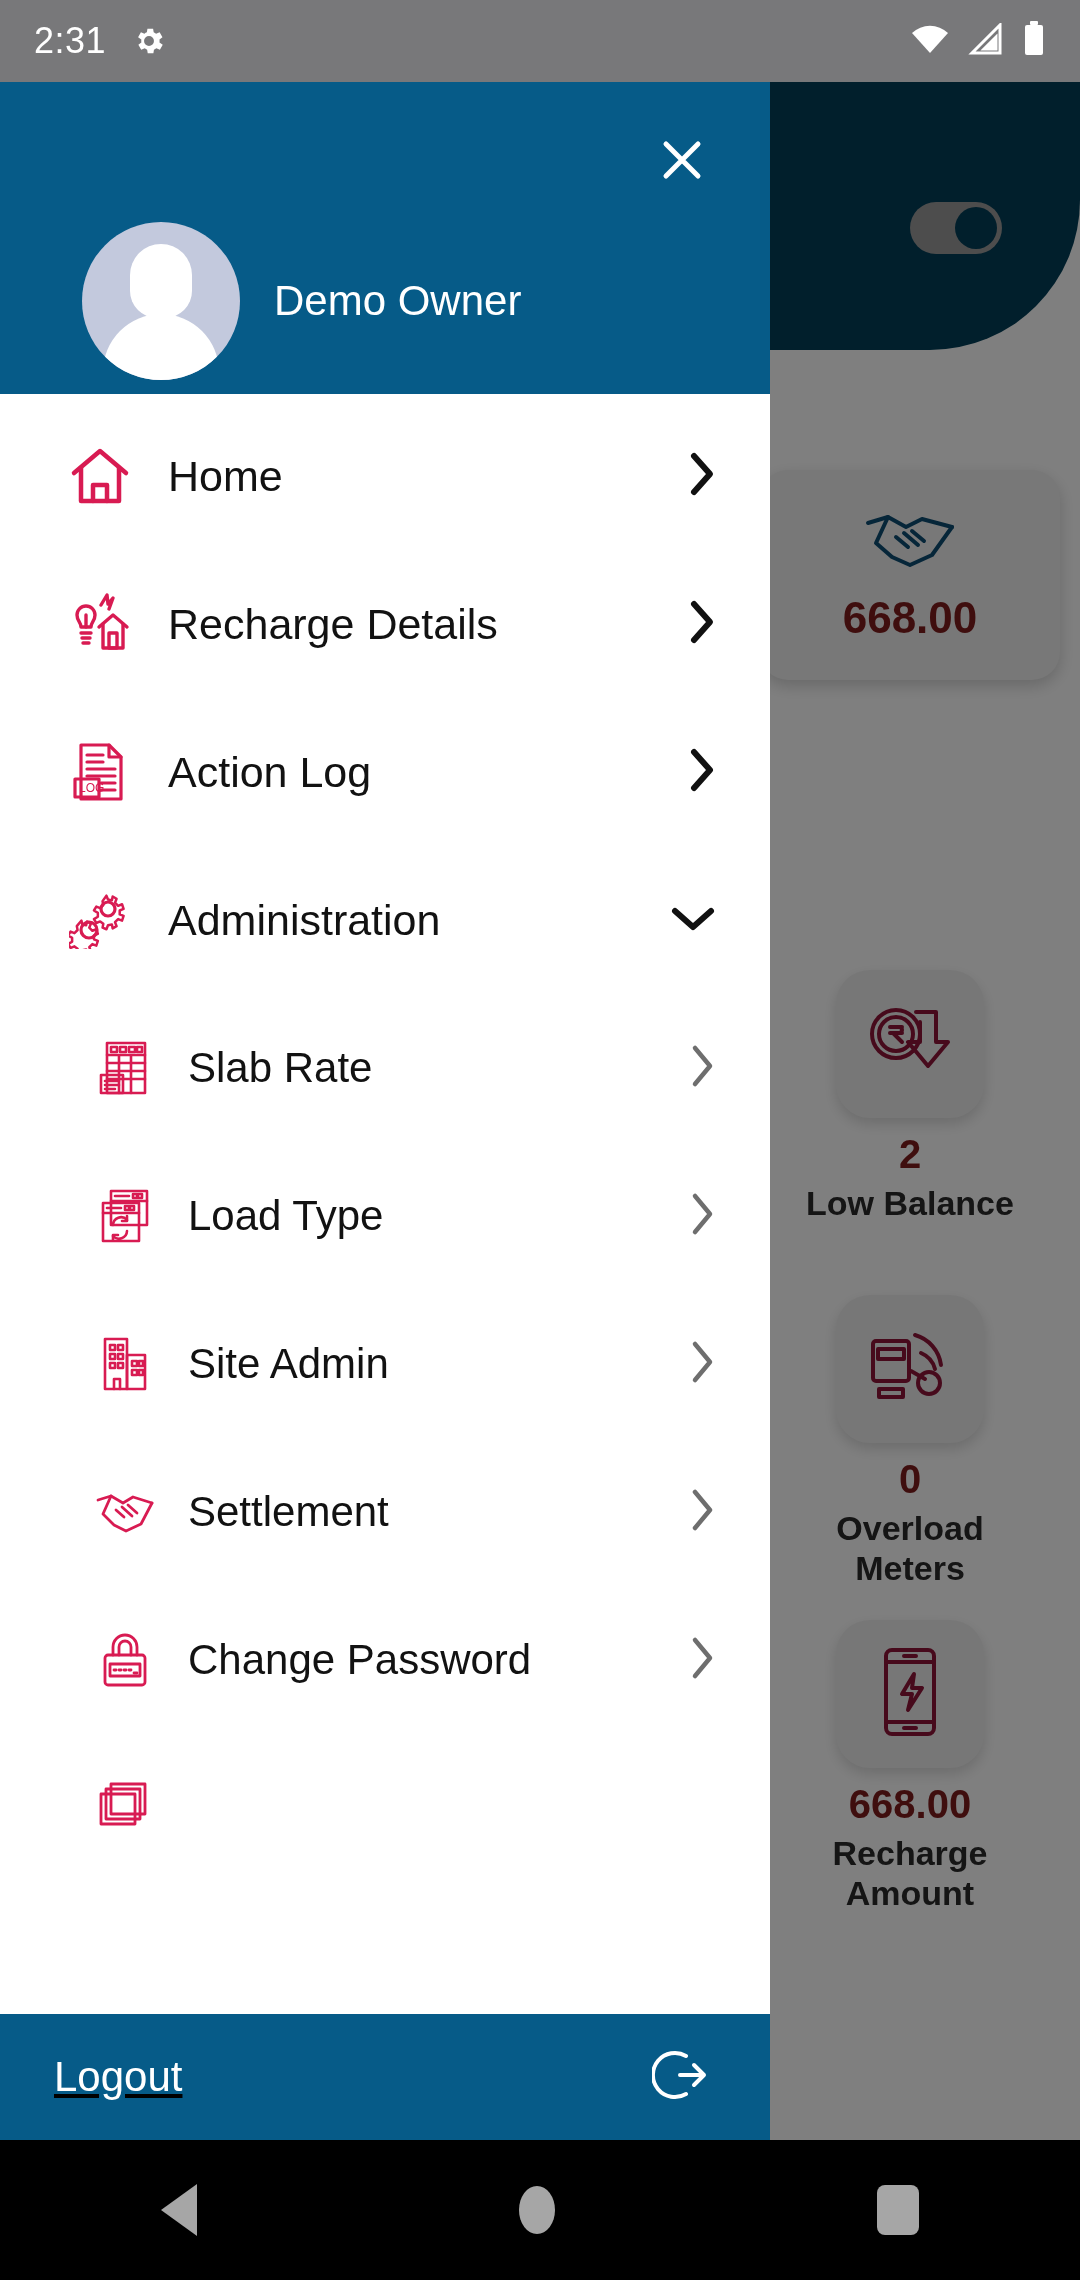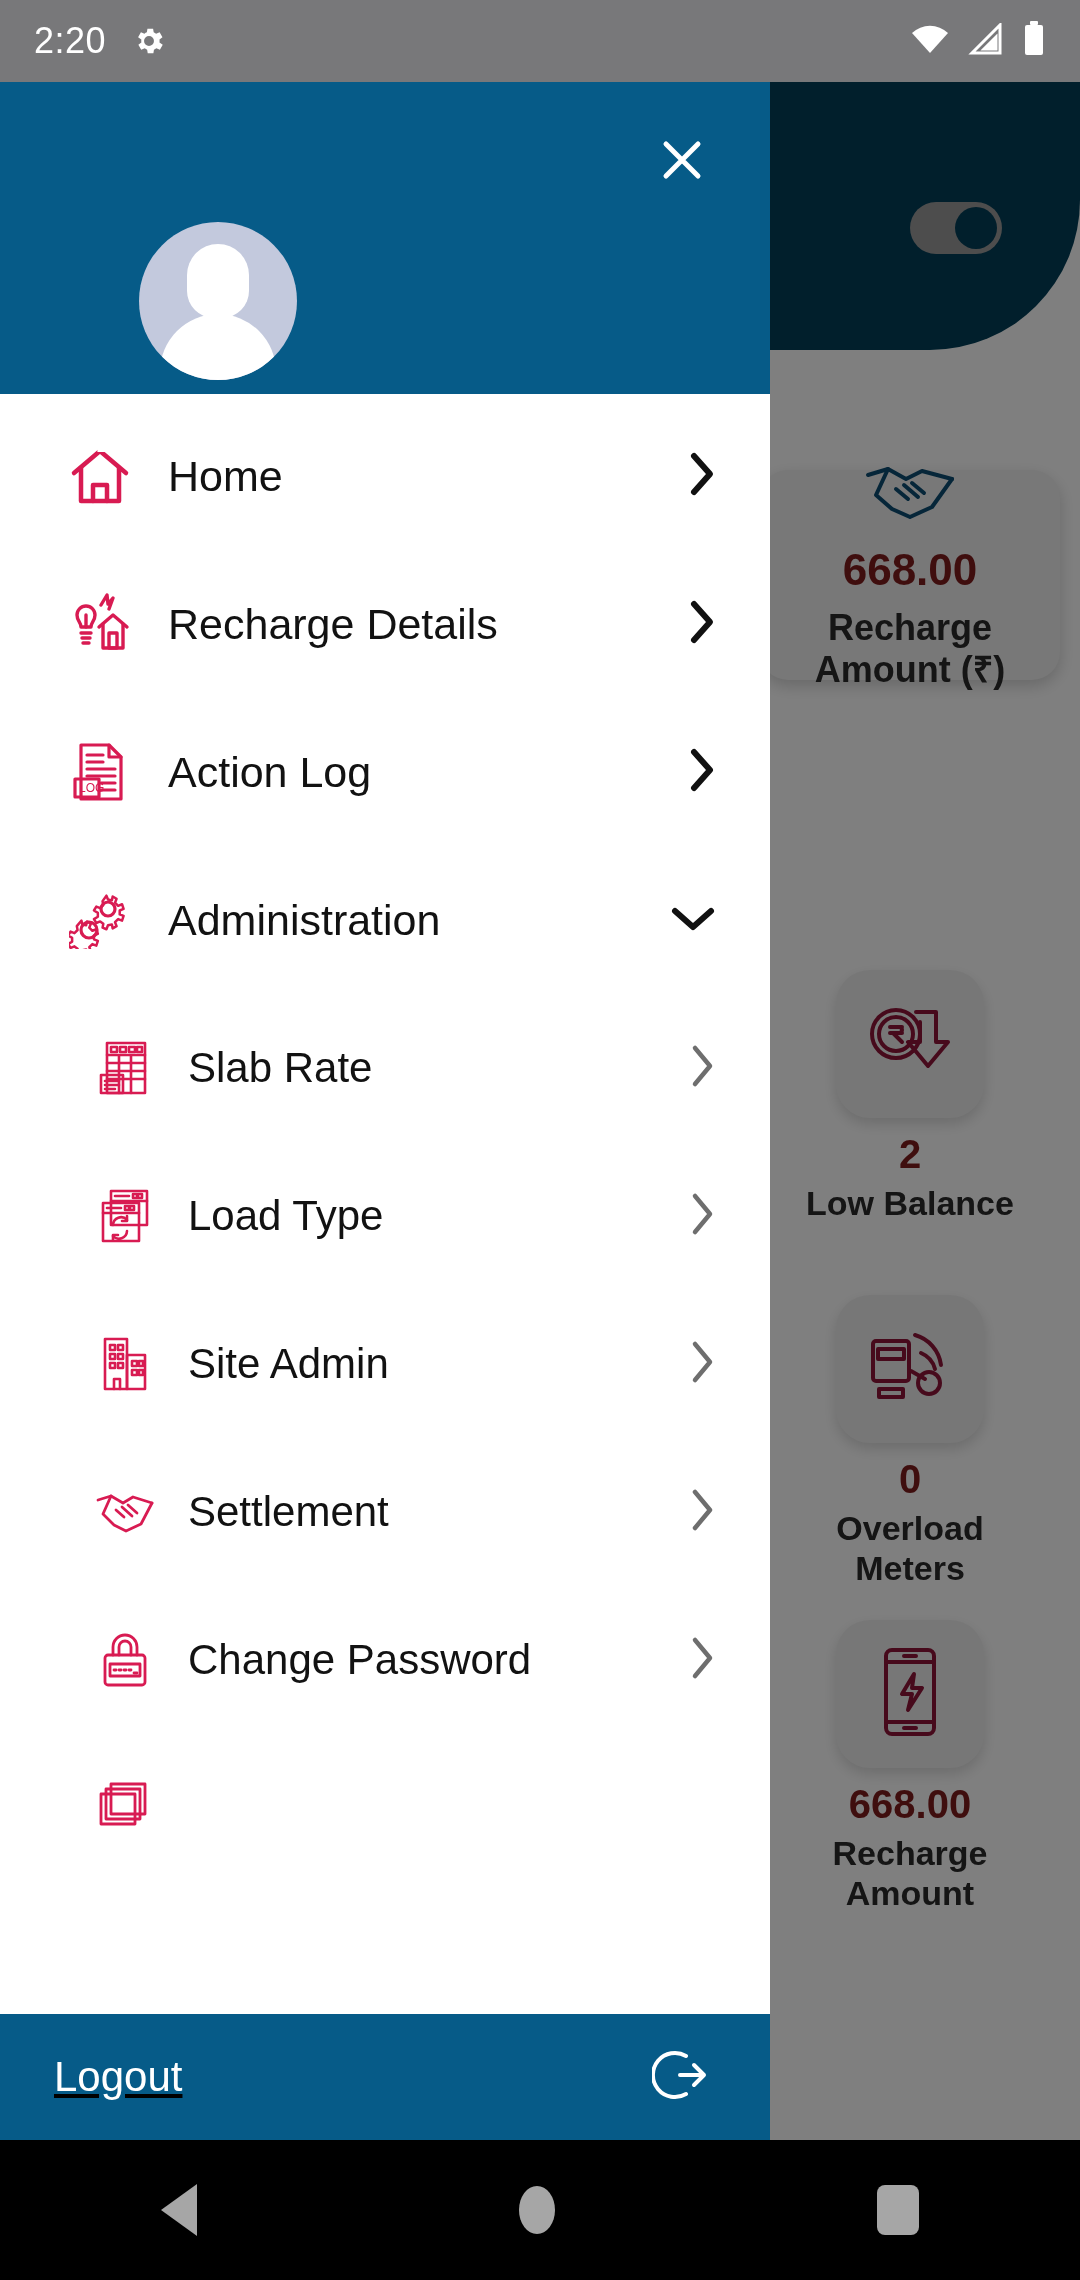--- a/index.html
+++ b/index.html
@@ -65,21 +65,21 @@
     position: absolute; top: 82px; left: 0; width: 770px; bottom: 140px;
     background: #ffffff; z-index: 20; display: flex; flex-direction: column;
   }
   .drawer-header {
     position: relative; height: 312px; background: #065B88; flex: 0 0 312px;
   }
   .close-btn {
     position: absolute; right: 56px; top: 48px; width: 64px; height: 64px;
     display: flex; align-items: center; justify-content: center;
   }
-  .profile { position: absolute; left: 94px; top: 140px; display: flex; align-items: center; gap: 34px; flex-direction: column; }
+  .profile { position: absolute; left: 82px; top: 140px; display: flex; align-items: center; gap: 34px; }
   .avatar {
     width: 158px; height: 158px; border-radius: 50%; background: #c3c9dd;
     position: relative; overflow: hidden;
   }
   .avatar .head {
     position: absolute; left: 50%; top: 22px; transform: translateX(-50%);
     width: 62px; height: 74px; border-radius: 32px 32px 28px 28px; background: #fff;
   }
   .avatar .body {
     position: absolute; left: 50%; top: 92px; transform: translateX(-50%);
@@ -134,21 +134,20 @@
 
       <div class="kpi-wide">
         <span>
           <svg width="96" height="62" viewBox="0 0 96 62" fill="none" stroke="#0D4D73" stroke-width="4" stroke-linejoin="round" stroke-linecap="round">
             <path d="M6 16 L26 10 L44 20 L60 12 L90 20"></path>
             <path d="M26 10 L14 36 L30 50 L48 58 L70 48 L90 20"></path>
             <path d="M34 30 L46 40 M42 26 L56 38 M50 24 L62 34"></path>
           </svg>
         </span>
         <span class="kpi-val big">668.00</span>
-        <span class="kpi-lab">Recharge Amount (₹)</span>
       </div>
 
       <div class="kpi-tile" style="top:620px">
         <div class="kpi-sq">
           <span>
             <svg width="88" height="84" viewBox="0 0 88 84" fill="none" stroke="#8E1538" stroke-width="4" stroke-linejoin="round" stroke-linecap="round">
               <circle cx="30" cy="34" r="24"></circle>
                 <circle cx="30" cy="34" r="17"></circle>
               <path d="M24 27h12M24 33h12M33 27c4 0 4 6 0 6h-6l9 9"></path>
               <path d="M50 12h20v30h12L62 66 42 42h12V22"></path>
@@ -414,21 +413,21 @@
       <span class="ic">
         <svg width="58" height="58" viewBox="0 0 58 58" fill="none" stroke="#ffffff" stroke-width="4" stroke-linecap="round" stroke-linejoin="round">
           <path d="M34 10a22 22 0 1 0 0 38"></path>
           <path d="M28 29h24M42 19l10 10-10 10"></path>
         </svg>
       </span>
     </div>
   </div>
 
   <div class="statusbar">
-    <span class="sb-time">2:20</span>
+    <span class="sb-time">2:31</span>
     <span class="sb-gear">
       <svg width="34" height="34" viewBox="0 0 24 24" fill="#ffffff">
         <path d="M19.4 13a7.8 7.8 0 0 0 0-2l2.1-1.6-2-3.5-2.5 1a7.6 7.6 0 0 0-1.7-1l-.4-2.6h-4l-.4 2.6c-.6.2-1.2.6-1.7 1l-2.5-1-2 3.5L6.6 11a7.8 7.8 0 0 0 0 2l-2.1 1.6 2 3.5 2.5-1c.5.4 1.1.8 1.7 1l.4 2.6h4l.4-2.6c.6-.2 1.2-.6 1.7-1l2.5 1 2-3.5L19.4 13zM12 15.5A3.5 3.5 0 1 1 12 8.5a3.5 3.5 0 0 1 0 7z"></path>
       </svg>
     </span>
     <span class="sb-right">
       <span>
         <svg width="40" height="32" viewBox="0 0 40 32" fill="#ffffff">
             <path d="M20 30 L2 10 A26 26 0 0 1 38 10 Z"></path>
           </svg>

